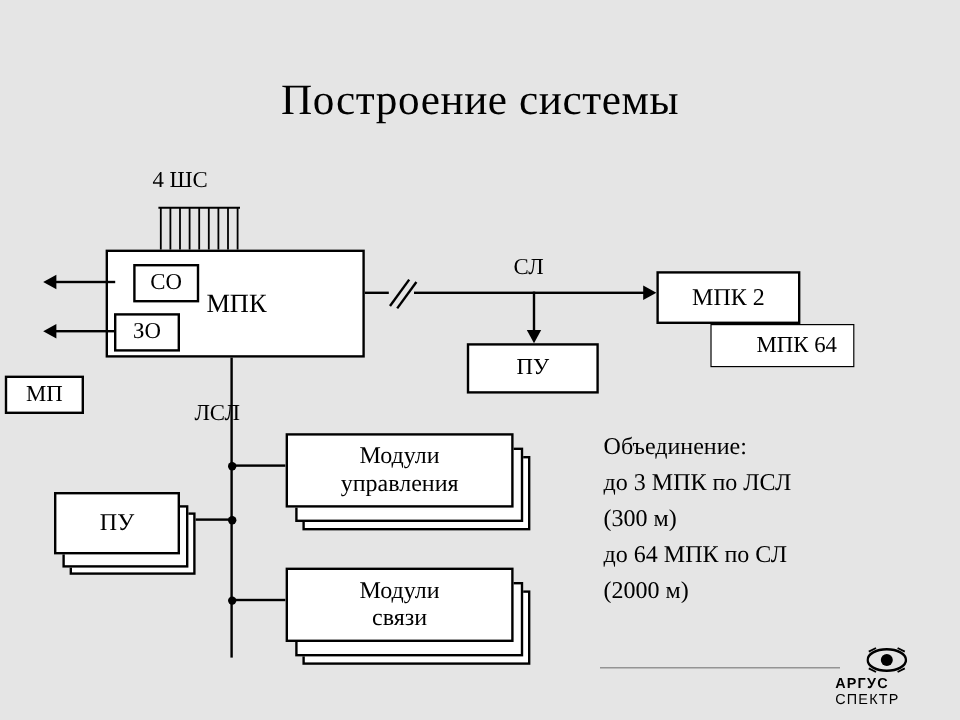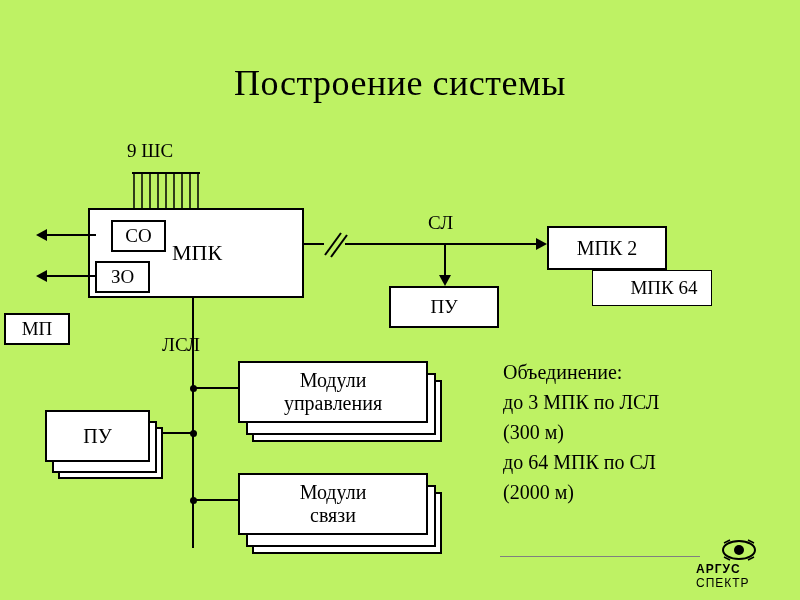--- a/index.html
+++ b/index.html
@@ -4,21 +4,21 @@
 <style>
   html, body {
     margin: 0;
     padding: 0;
     background: #ffffff;
   }
   #slide {
     position: relative;
     width: 800px;
     height: 600px;
-    background: #bef264;
+    background: #e5e5e5;
     font-family: "Liberation Serif", serif;
     color: #000000;
     overflow: hidden;
   }
   .title {
     position: absolute;
     left: 0;
     top: 62px;
     width: 800px;
     text-align: center;
@@ -122,21 +122,21 @@
     position: absolute;
   }
 </style>
 </head>
 <body>
 
 <div id="slide">
 
   <div class="title">Построение системы</div>
 
-  <div class="label" style="left:127px; top:140px;">9 ШС</div>
+  <div class="label" style="left:127px; top:140px;">4 ШС</div>
 
   <div class="comb" style="left:131px; top:172px;">
     <svg width="70" height="42" viewBox="0 0 70 42">
       <line x1="1" y1="1" x2="69" y2="1" stroke="#000" stroke-width="2"></line>
       <line x1="3" y1="1" x2="3" y2="40" stroke="#000" stroke-width="1.5"></line>
       <line x1="11" y1="1" x2="11" y2="40" stroke="#000" stroke-width="1.5"></line>
       <line x1="19" y1="1" x2="19" y2="40" stroke="#000" stroke-width="1.5"></line>
       <line x1="27" y1="1" x2="27" y2="40" stroke="#000" stroke-width="1.5"></line>
       <line x1="35" y1="1" x2="35" y2="40" stroke="#000" stroke-width="1.5"></line>
       <line x1="43" y1="1" x2="43" y2="40" stroke="#000" stroke-width="1.5"></line>

